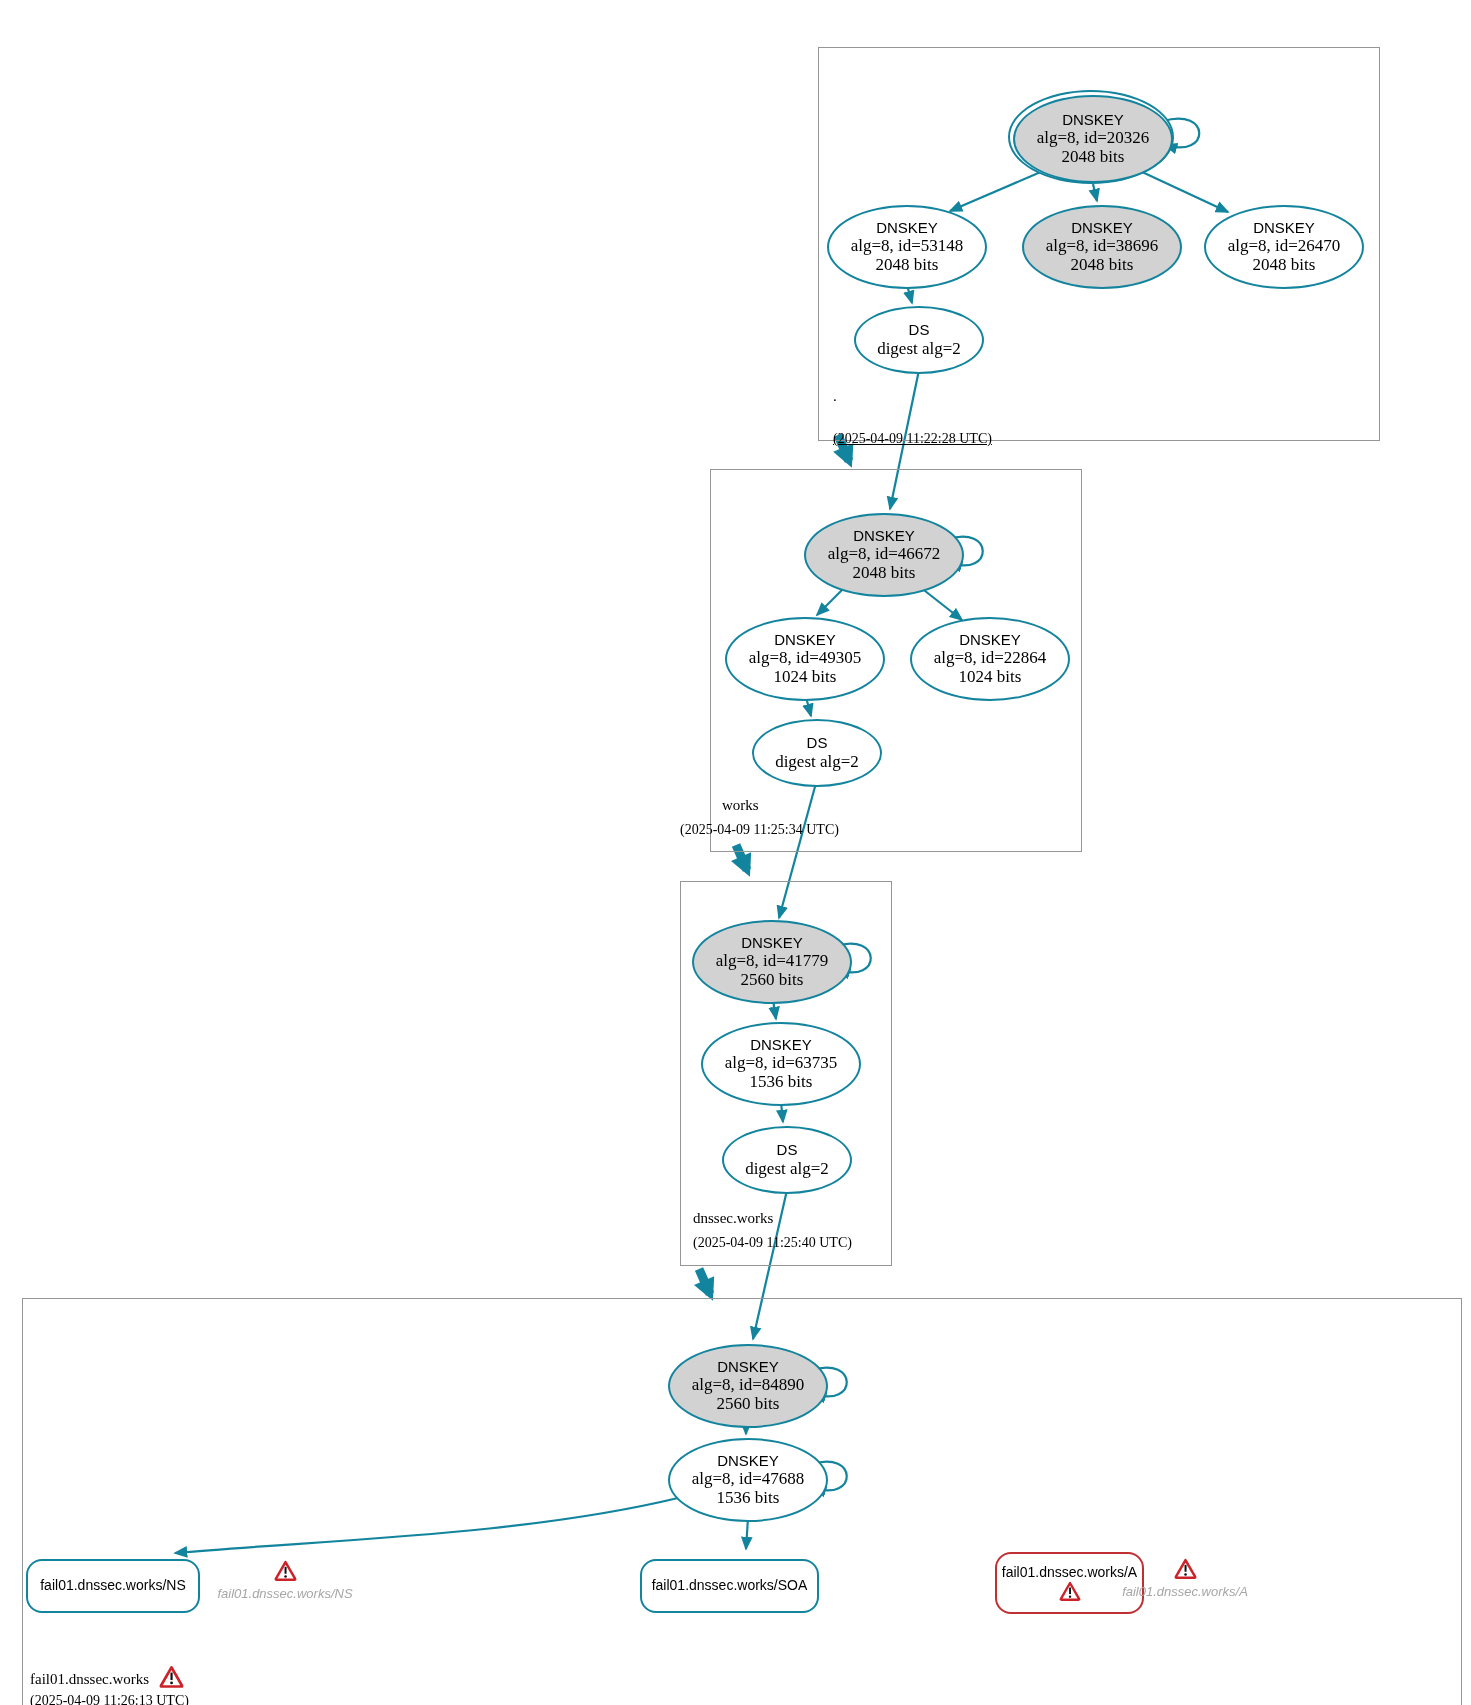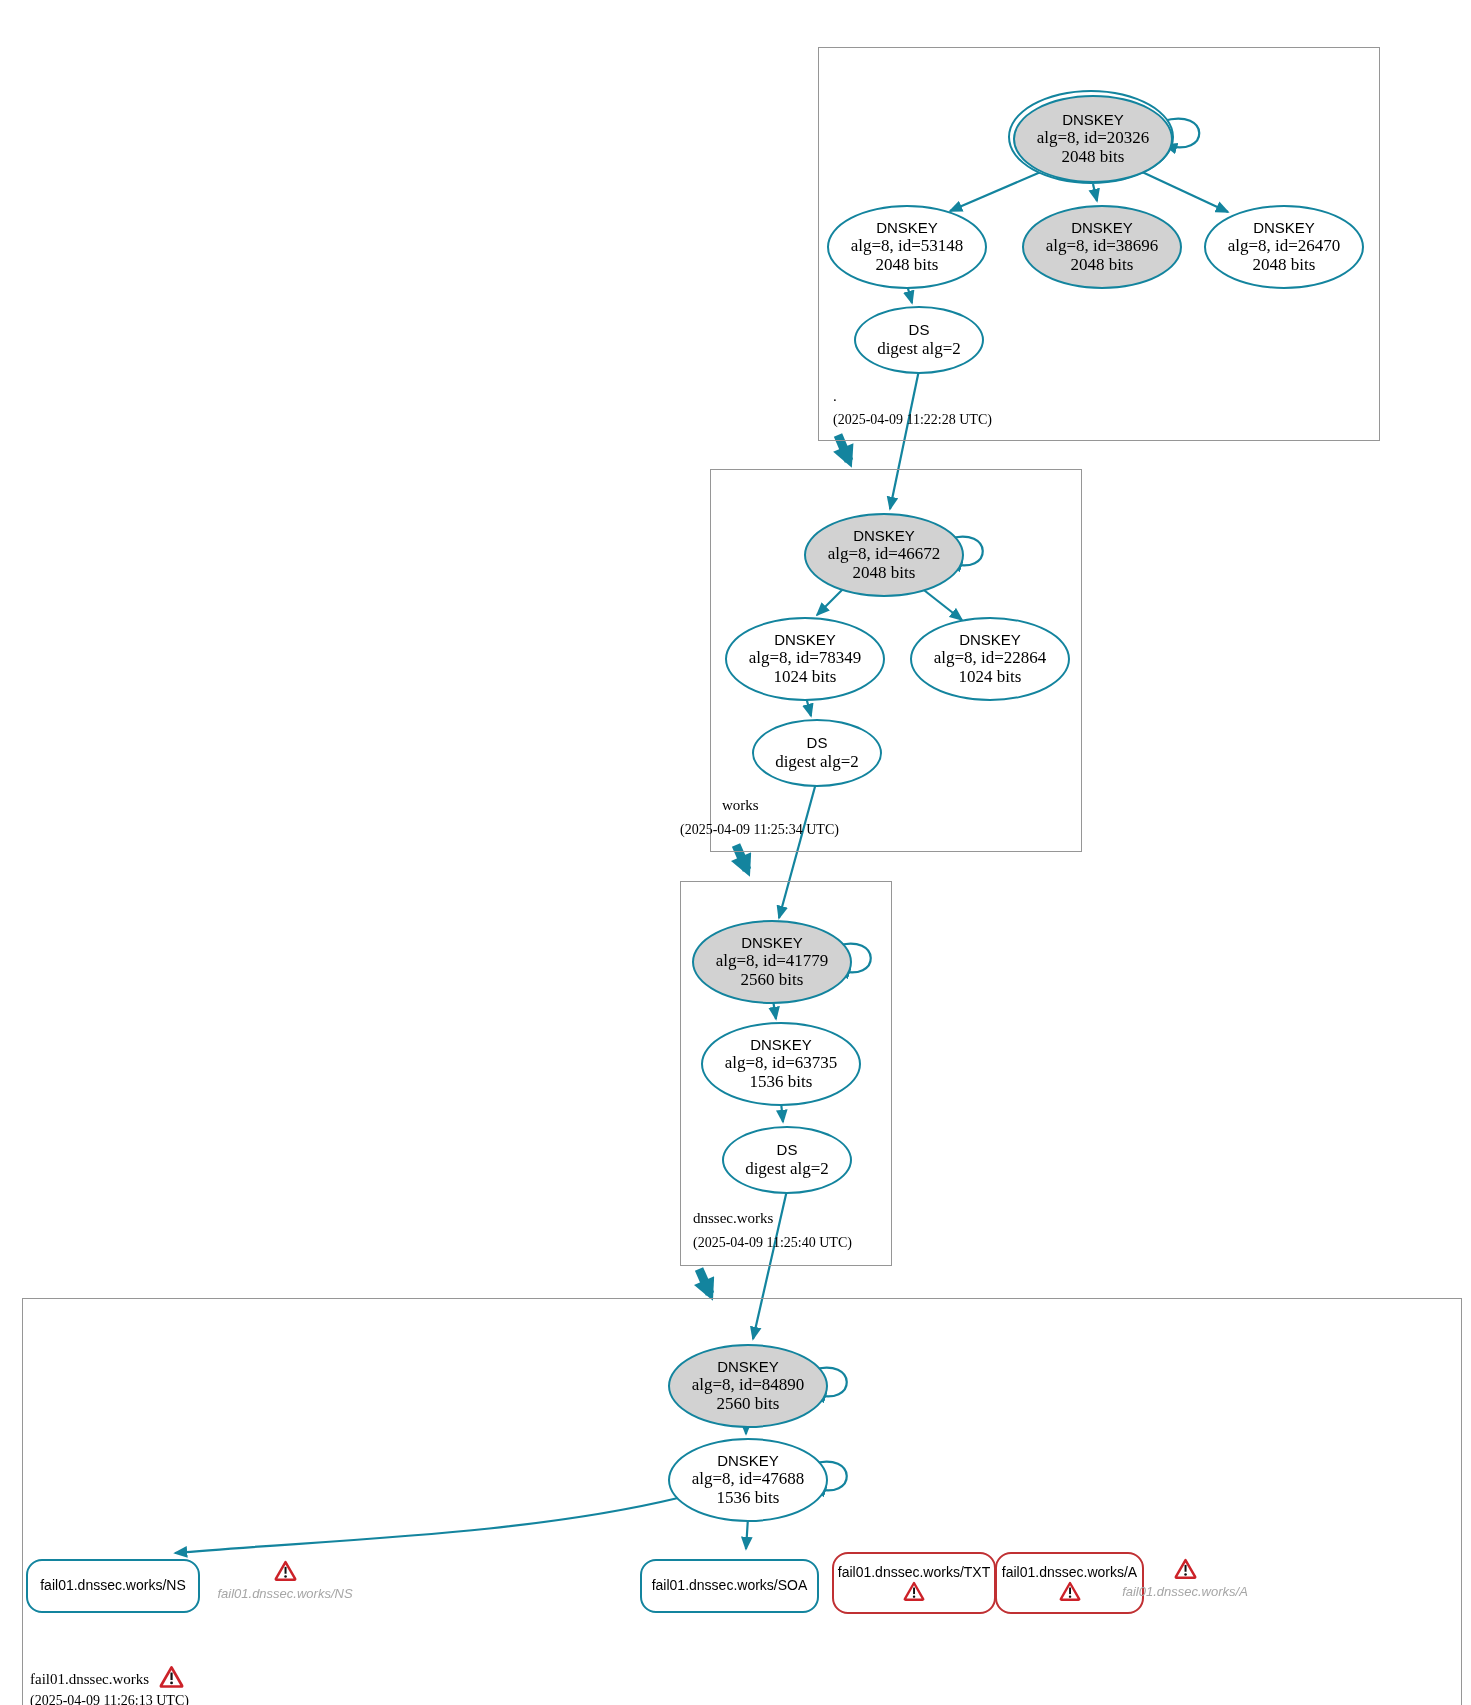--- a/index.html
+++ b/index.html
@@ -112,31 +112,31 @@
     <span class="nd">alg=8, id=26470</span>
     <span class="nd">2048 bits</span>
   </div>
 
   <div class="node" style="left:854px; top:274px; width:126px; height:64px;">
     <span class="nt">DS</span>
     <span class="nd">digest alg=2</span>
   </div>
 
   <div class="zlabel" style="left:833px; top:356px;">.</div>
-  <div class="zts" style="left:833px; top:380px;">(2025-04-09 11:22:28 UTC)</div>
+  <div class="zts" style="left:833px; top:399px;text-decoration:underline;">(2025-04-09 11:22:28 UTC)</div>
 
   <div class="node gray" style="left:804px; top:481px; width:156px; height:80px;">
     <span class="nt">DNSKEY</span>
     <span class="nd">alg=8, id=46672</span>
     <span class="nd">2048 bits</span>
   </div>
 
   <div class="node" style="left:725px; top:585px; width:156px; height:80px;">
     <span class="nt">DNSKEY</span>
-    <span class="nd">alg=8, id=78349</span>
+    <span class="nd">alg=8, id=49305</span>
     <span class="nd">1024 bits</span>
   </div>
 
   <div class="node" style="left:910px; top:585px; width:156px; height:80px;">
     <span class="nt">DNSKEY</span>
     <span class="nd">alg=8, id=22864</span>
     <span class="nd">1024 bits</span>
   </div>
 
   <div class="node" style="left:752px; top:687px; width:126px; height:64px;">
@@ -188,28 +188,20 @@
     <rect x="11" y="7.2" width="2.1" height="7.2" fill="#111"></rect>
     <circle cx="12.05" cy="17.2" r="1.35" fill="#111"></circle>
   </svg>
   <div class="ghost-label" style="left:200px; top:1554px; width:170px;">fail01.dnssec.works/NS</div>
 
 
   <div class="rrset" style="left:640px; top:1527px; width:175px; height:50px;">
     <span>fail01.dnssec.works/SOA</span>
   </div>
 
-  <div class="rrset error" style="left:832px; top:1520px; width:160px; height:58px;">
-    <span>fail01.dnssec.works/TXT</span>
-    <svg class="warn" width="22" height="20" viewBox="0 0 24 22">
-      <path d="M12 2.2 L22 19.6 Q22.6 20.6 21.4 20.6 L2.6 20.6 Q1.4 20.6 2 19.6 Z" fill="#fff" stroke="#cc2229" stroke-width="2.6" stroke-linejoin="round"></path>
-      <rect x="11" y="7.2" width="2.1" height="7.2" fill="#111"></rect>
-      <circle cx="12.05" cy="17.2" r="1.35" fill="#111"></circle>
-    </svg>
-  </div>
 
   <div class="rrset error" style="left:995px; top:1520px; width:145px; height:58px;">
     <span>fail01.dnssec.works/A</span>
     <svg class="warn" width="22" height="20" viewBox="0 0 24 22">
       <path d="M12 2.2 L22 19.6 Q22.6 20.6 21.4 20.6 L2.6 20.6 Q1.4 20.6 2 19.6 Z" fill="#fff" stroke="#cc2229" stroke-width="2.6" stroke-linejoin="round"></path>
       <rect x="11" y="7.2" width="2.1" height="7.2" fill="#111"></rect>
       <circle cx="12.05" cy="17.2" r="1.35" fill="#111"></circle>
     </svg>
   </div>
 

